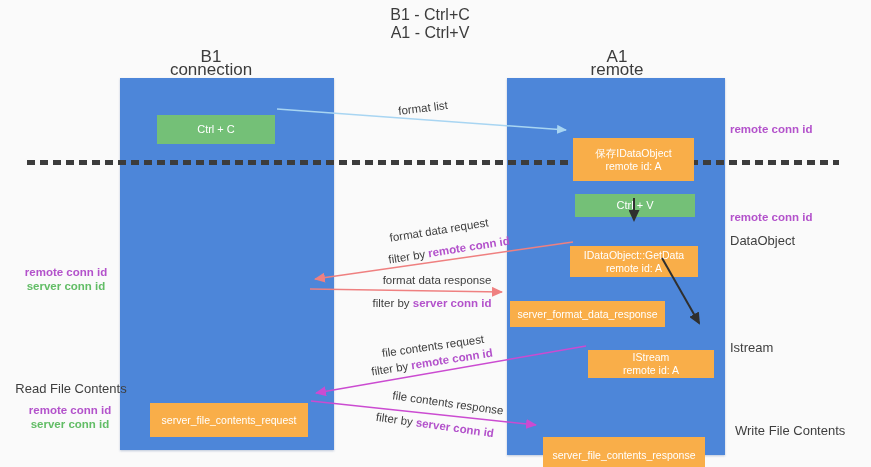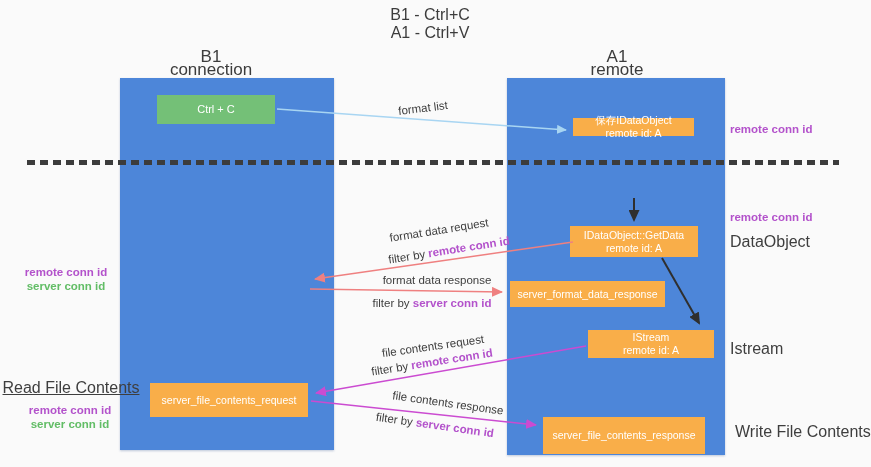--- a/index.html
+++ b/index.html
@@ -16,27 +16,27 @@
 
   .col { background:#4d86d9; box-shadow:0 1px 2px rgba(120,140,180,.45); }
 
   .dashline {
     height:5px;
     background:repeating-linear-gradient(90deg,#3c3c3c 0 8px,transparent 8px 13px);
   }
 
   .box {
     display:flex; flex-direction:column; align-items:center; justify-content:center;
-    color:#ffffff; text-align:center; font-size:10.5px; line-height:13px;
+    color:#ffffff; text-align:center; font-size:10.5px; line-height:13px;margin-top:20px;
   }
   .box.green { background:#74c077; font-size:11px; }
   .box.orange { background:#f9ae49; }
 
   .lbl { font-size:11.5px; color:#3e3e3e; white-space:nowrap; }
-  .lbl.big { font-size:16px; }
+  .lbl.big { font-size:13px; }
   .purple { color:#b352cb; font-weight:bold; }
   .greentx { color:#62bd66; font-weight:bold; }
   .two-line { text-align:center; line-height:14px; }
 
   svg.overlay { position:absolute; left:0; top:0; pointer-events:none; }
 </style>
 </head>
 <body>
 
 <div class="canvas">
@@ -56,22 +56,25 @@
   </div>
 
   <div class="abs col" style="left:120px; top:78px; width:214px; height:372px;"></div>
   <div class="abs col" style="left:507px; top:78px; width:218px; height:377px;"></div>
 
   <div class="abs dashline" style="left:27px; top:160px; width:812px;"></div>
 
   <div class="abs box green" style="left:157px; top:95px; width:118px; height:29px;">
     <div>Ctrl + C</div>
   </div>
+  <div class="abs box green" style="left:575px; top:174px; width:120px; height:23px;">
+    <div>Ctrl + V</div>
+  </div>
 
-  <div class="abs box orange" style="left:573px; top:118px; width:121px; height:18px;">
+  <div class="abs box orange" style="left:573px; top:118px; width:121px; height:43px;">
     <div>保存IDataObject</div>
     <div>remote id: A</div>
   </div>
   <div class="abs box orange" style="left:570px; top:226px; width:128px; height:31px;">
     <div>IDataObject::GetData</div>
     <div>remote id: A</div>
   </div>
   <div class="abs box orange" style="left:510px; top:281px; width:155px; height:26px;">
     <div>server_format_data_response</div>
   </div>
@@ -111,21 +114,21 @@
   <div class="abs lbl purple" style="left:730px; top:123px;">remote conn id</div>
   <div class="abs lbl purple" style="left:730px; top:211px;">remote conn id</div>
   <div class="abs lbl big" style="left:730px; top:233px;">DataObject</div>
   <div class="abs lbl big" style="left:730px; top:340px;">Istream</div>
   <div class="abs lbl big" style="left:735px; top:423px;">Write File Contents</div>
 
   <div class="abs lbl two-line ctr" style="left:66px; top:279px;">
     <div class="purple">remote conn id</div>
     <div class="greentx">server conn id</div>
   </div>
-  <div class="abs lbl big ctr" style="left:71px; top:388px;text-decoration:underline;">Read File Contents</div>
+  <div class="abs lbl big ctr" style="left:71px; top:388px;">Read File Contents</div>
   <div class="abs lbl two-line ctr" style="left:70px; top:417px;">
     <div class="purple">remote conn id</div>
     <div class="greentx">server conn id</div>
   </div>
 
   <svg class="overlay" width="871" height="467" viewBox="0 0 871 467">
     <defs>
       <marker id="m-blue" markerUnits="userSpaceOnUse" markerWidth="11" markerHeight="9" refX="9" refY="4.5" orient="auto">
         <path d="M0,0 L10,4.5 L0,9 z" fill="#a8d5f2"></path>
       </marker>

